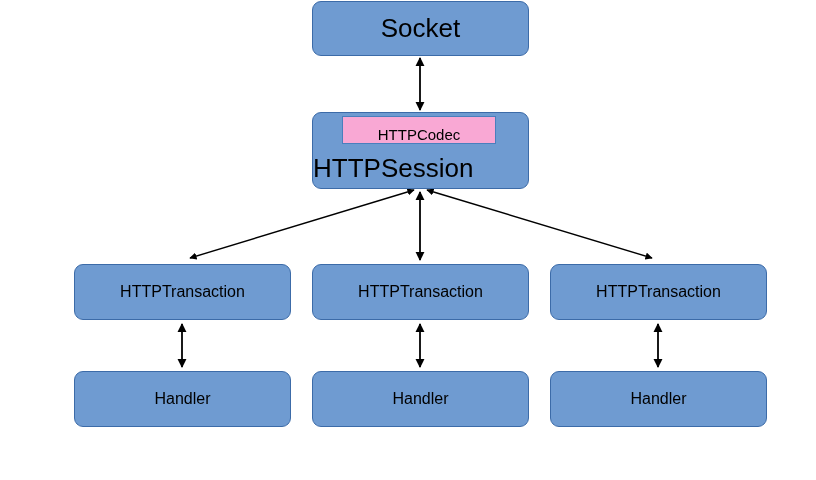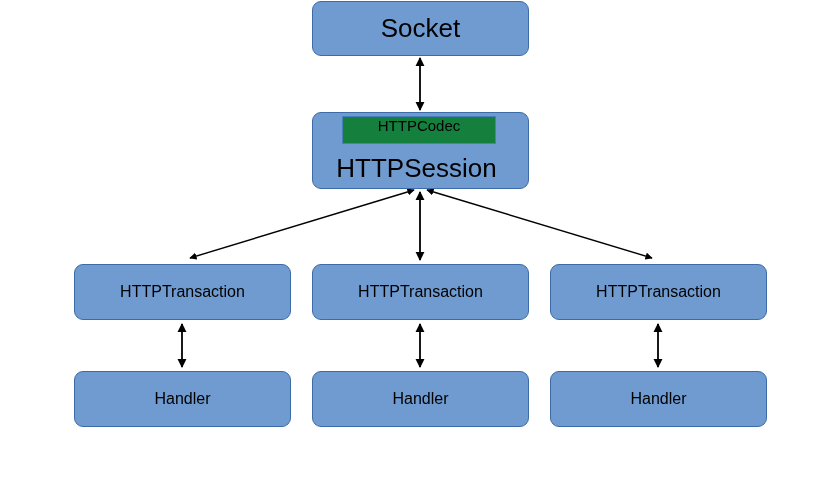--- a/index.html
+++ b/index.html
@@ -44,35 +44,35 @@
     font-size: 16px;
   }
   .session-wrap {
     flex-direction: column;
     justify-content: flex-start;
     padding-top: 3px;
   }
   .codec {
     position: absolute;
     box-sizing: border-box;
-    background: #15803d;
+    background: #f9a8d4;
     border: 1px solid #4a7fbd;
     border-radius: 0;
     display: flex;
-    align-items: flex-start;
+    align-items: flex-end;
     justify-content: center;
     font-size: 15px;
     color: #000000;
     z-index: 3;
   }
   .session-title {
     position: absolute;
     left: 0;
     right: 8px;
-    text-align: center;
+    text-align: left;
     font-size: 26px;
     color: #000000;
   }
   svg.edges {
     position: absolute;
     left: 0;
     top: 0;
     width: 816px;
     height: 480px;
     z-index: 1;

